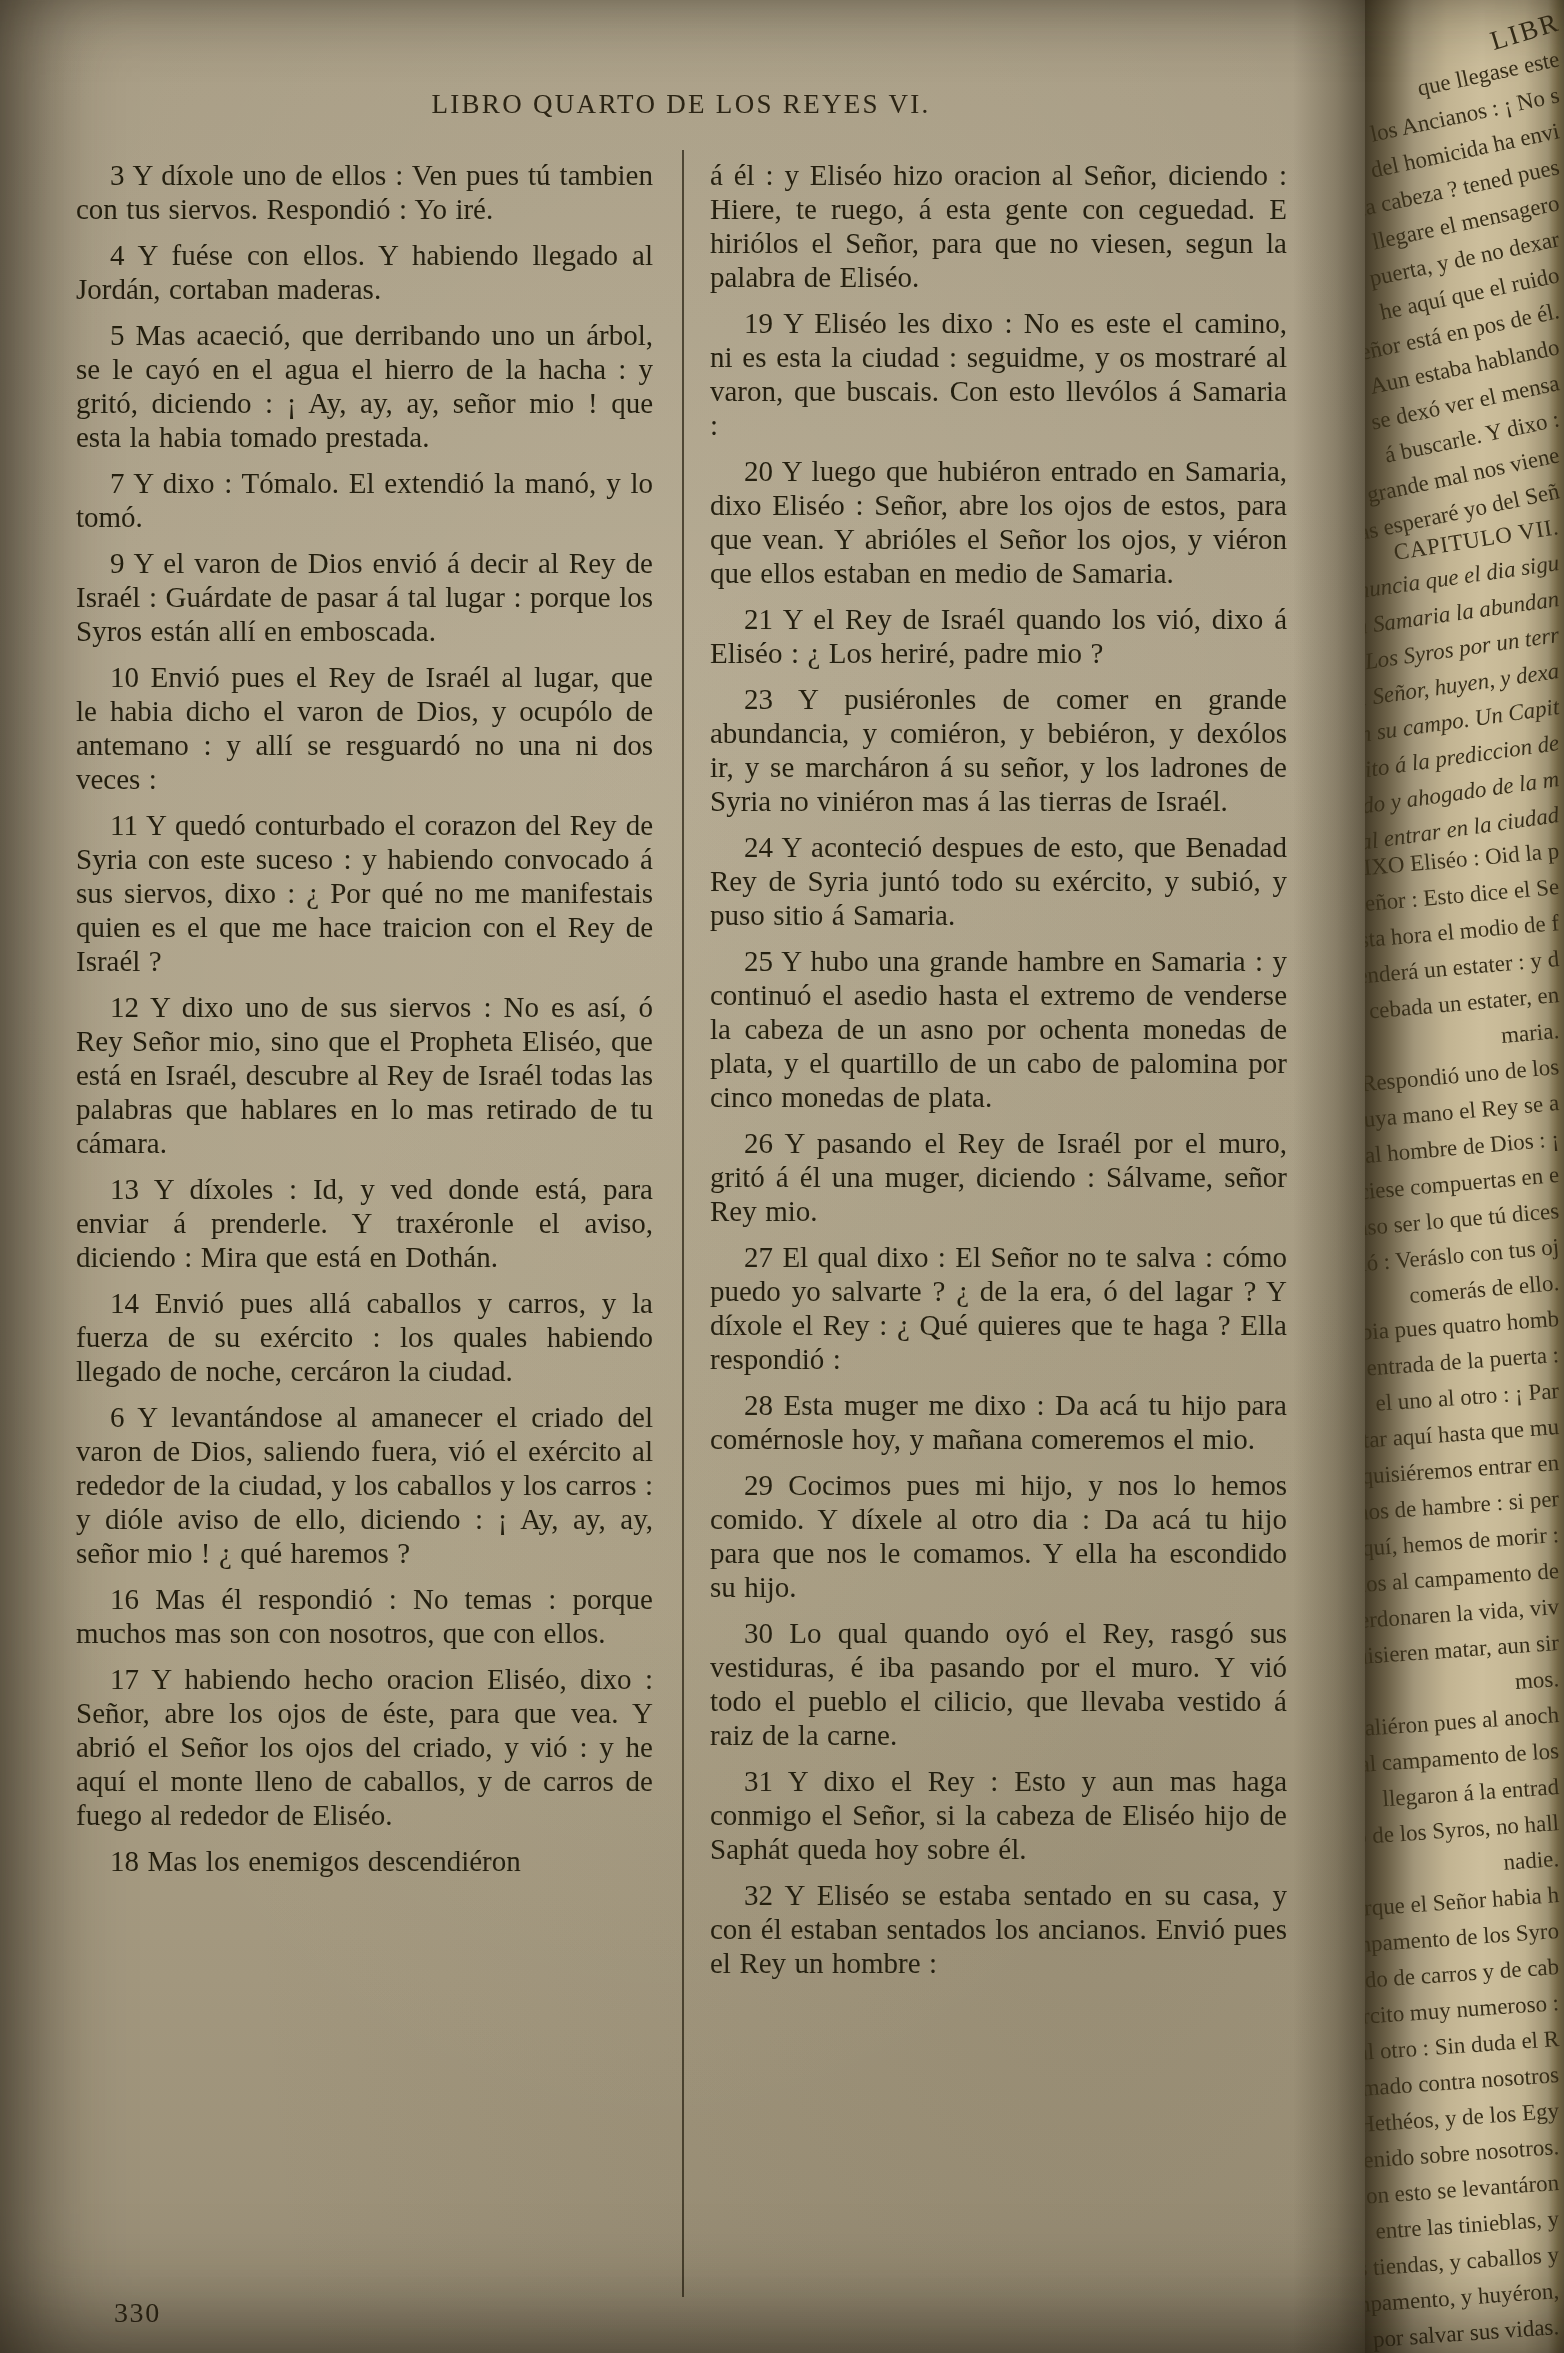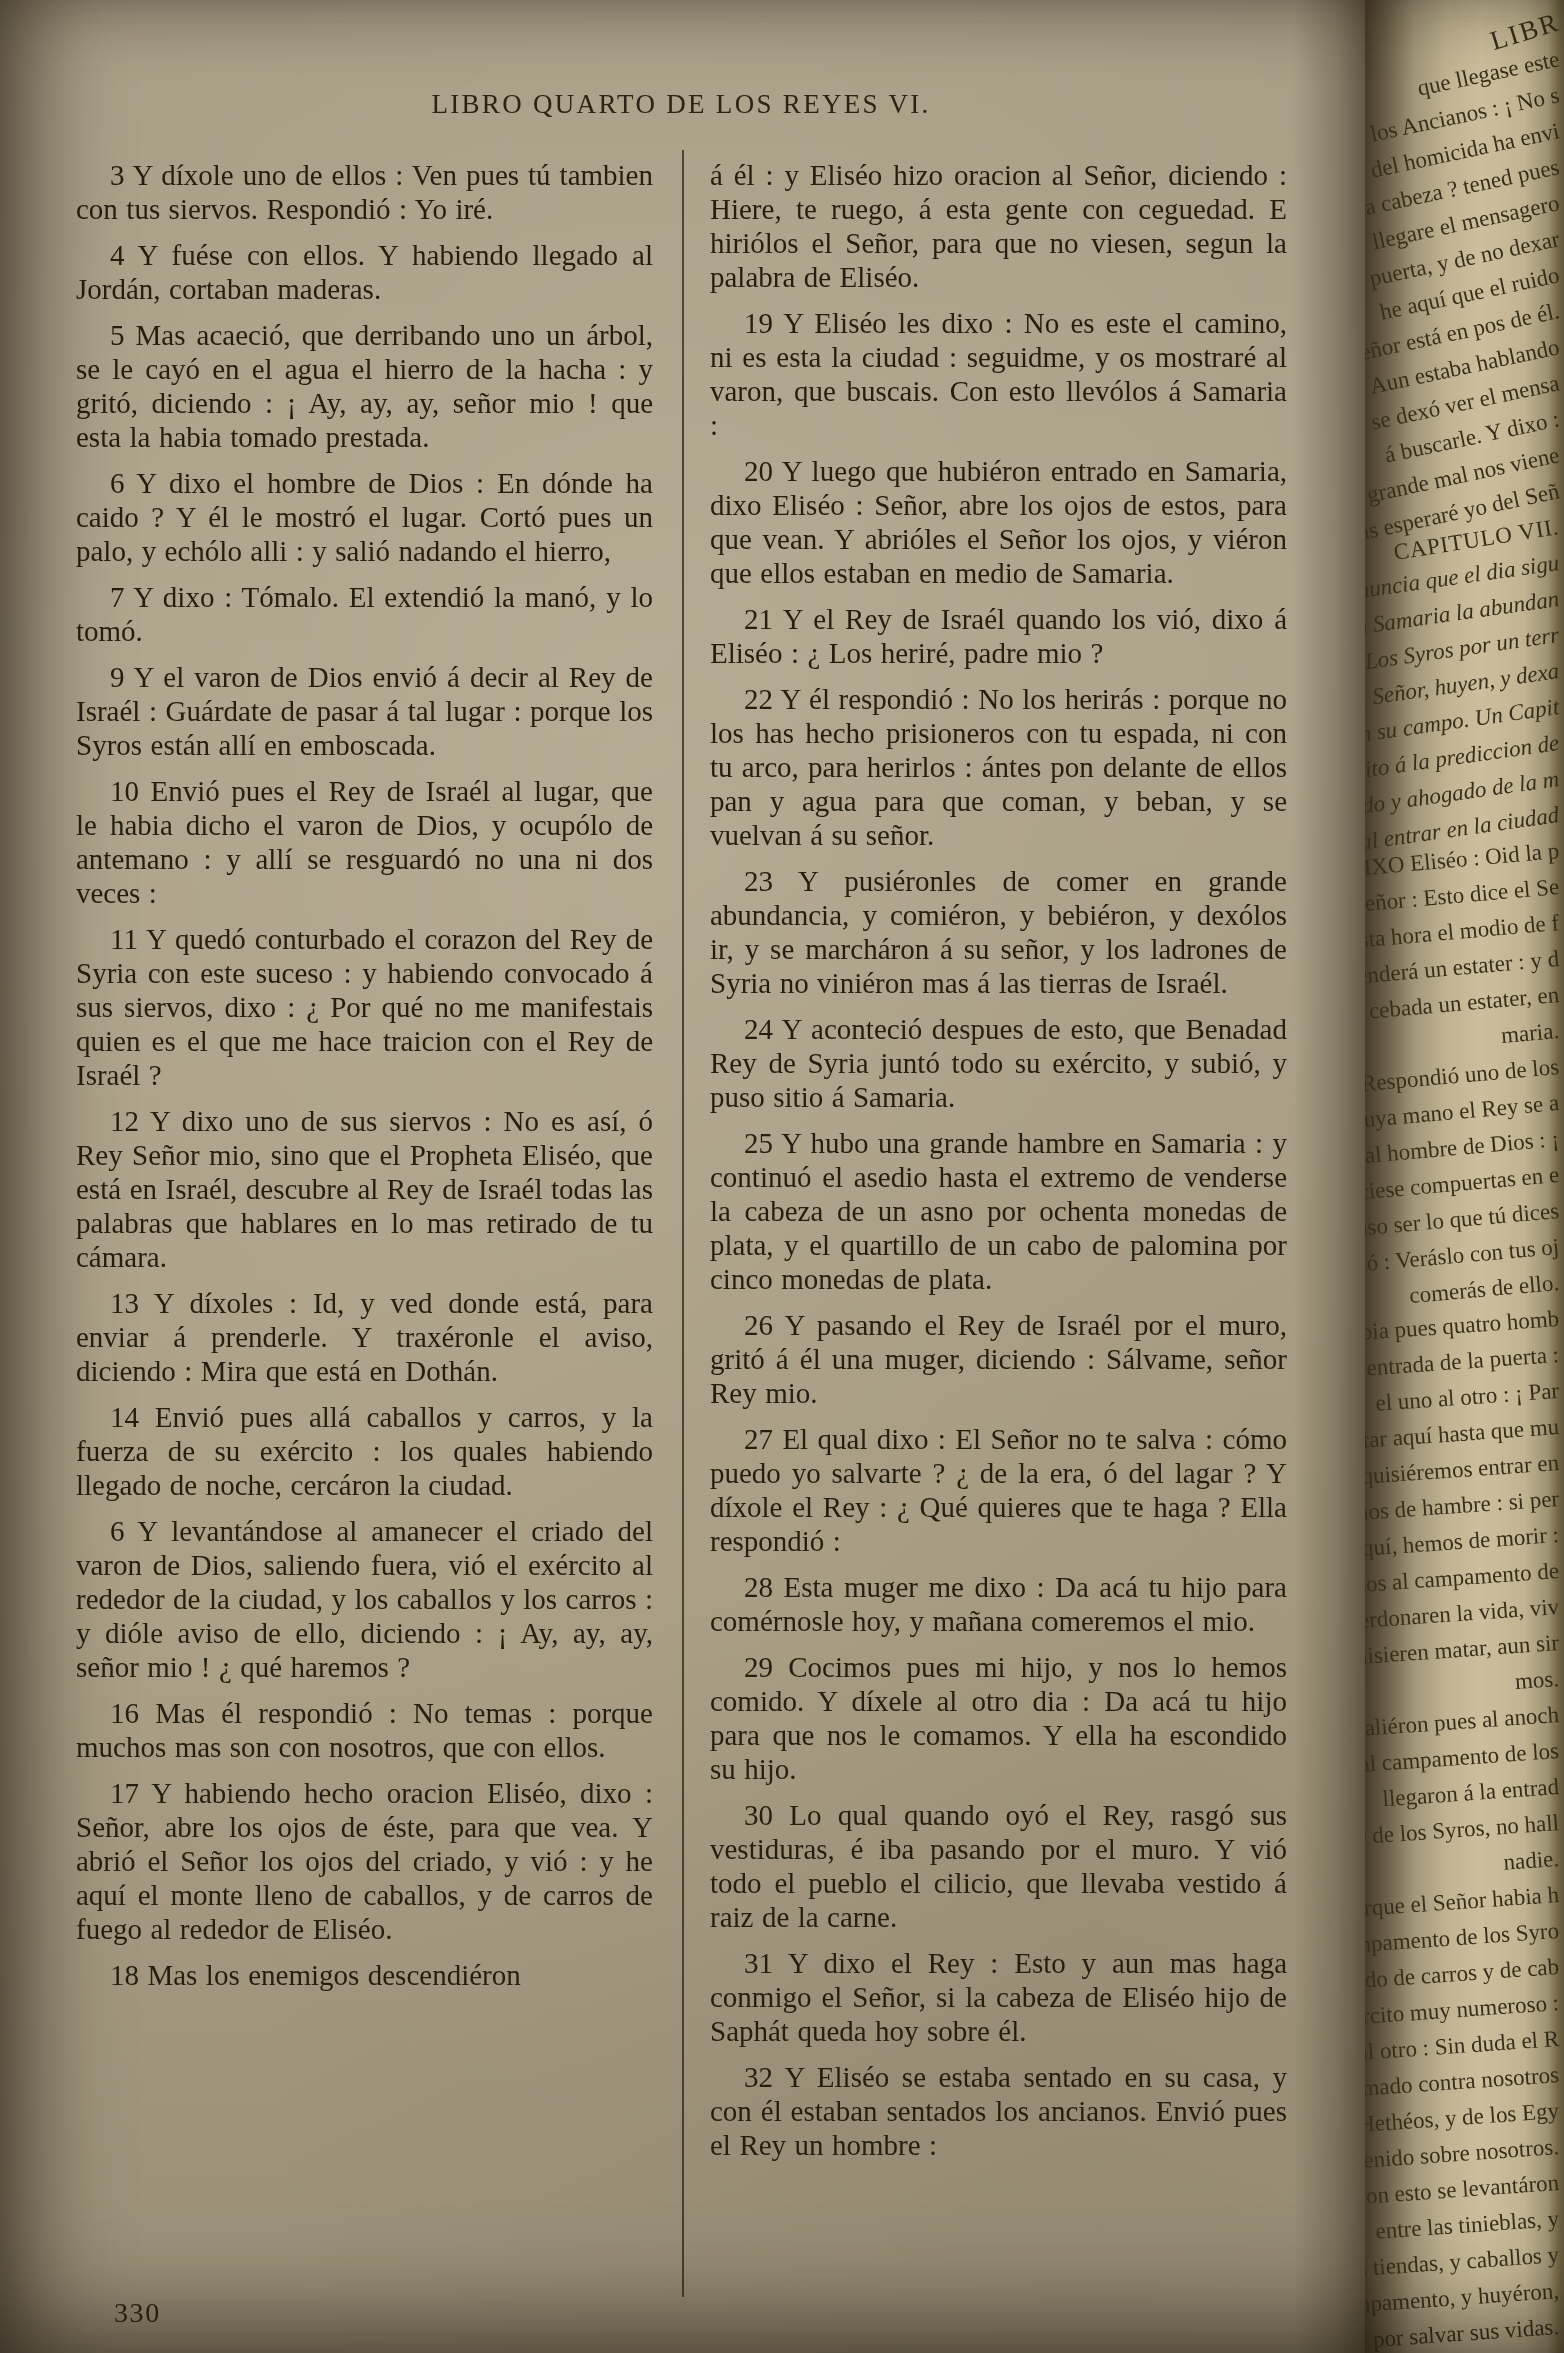--- a/index.html
+++ b/index.html
@@ -74,42 +74,40 @@
 <body>
 
 <div class="scan">
 
   <div class="page-header">LIBRO QUARTO DE LOS REYES VI.</div>
 
   <div class="col col-left">
       <p class="verse">3 Y díxole uno de ellos : Ven pues tú tambien con tus siervos. Respondió : Yo iré.</p>
       <p class="verse">4 Y fuése con ellos. Y habiendo llegado al Jordán, cortaban maderas.</p>
       <p class="verse">5 Mas acaeció, que derribando uno un árbol, se le cayó en el agua el hierro de la hacha : y gritó, diciendo : ¡ Ay, ay, ay, señor mio ! que esta la habia tomado prestada.</p>
-      <p class="verse">6 Y dixo el hombre de Dios : En dónde ha caido ? Y él le mostró el lugar. Cortó pues un palo, y echólo alli : y salió nadando el hierro,</p>
       <p class="verse">7 Y dixo : Tómalo. El extendió la manó, y lo tomó.</p>
       <p class="verse">9 Y el varon de Dios envió á decir al Rey de Israél : Guárdate de pasar á tal lugar : porque los Syros están allí en emboscada.</p>
       <p class="verse">10 Envió pues el Rey de Israél al lugar, que le habia dicho el varon de Dios, y ocupólo de antemano : y allí se resguardó no una ni dos veces :</p>
       <p class="verse">11 Y quedó conturbado el corazon del Rey de Syria con este suceso : y habiendo convocado á sus siervos, dixo : ¿ Por qué no me manifestais quien es el que me hace traicion con el Rey de Israél ?</p>
       <p class="verse">12 Y dixo uno de sus siervos : No es así, ó Rey Señor mio, sino que el Propheta Eliséo, que está en Israél, descubre al Rey de Israél todas las palabras que hablares en lo mas retirado de tu cámara.</p>
       <p class="verse">13 Y díxoles : Id, y ved donde está, para enviar á prenderle. Y traxéronle el aviso, diciendo : Mira que está en Dothán.</p>
       <p class="verse">14 Envió pues allá caballos y carros, y la fuerza de su exército : los quales habiendo llegado de noche, cercáron la ciudad.</p>
       <p class="verse">6 Y levantándose al amanecer el criado del varon de Dios, saliendo fuera, vió el exército al rededor de la ciudad, y los caballos y los carros : y dióle aviso de ello, diciendo : ¡ Ay, ay, ay, señor mio ! ¿ qué haremos ?</p>
       <p class="verse">16 Mas él respondió : No temas : porque muchos mas son con nosotros, que con ellos.</p>
       <p class="verse">17 Y habiendo hecho oracion Eliséo, dixo : Señor, abre los ojos de éste, para que vea. Y abrió el Señor los ojos del criado, y vió : y he aquí el monte lleno de caballos, y de carros de fuego al rededor de Eliséo.</p>
       <p class="verse">18 Mas los enemigos descendiéron</p>
     </div>
 
   <div class="divider"></div>
 
   <div class="col col-right">
       <p class="verse">á él : y Eliséo hizo oracion al Señor, diciendo : Hiere, te ruego, á esta gente con ceguedad. E hiriólos el Señor, para que no viesen, segun la palabra de Eliséo.</p>
       <p class="verse">19 Y Eliséo les dixo : No es este el camino, ni es esta la ciudad : seguidme, y os mostraré al varon, que buscais. Con esto llevólos á Samaria :</p>
       <p class="verse">20 Y luego que hubiéron entrado en Samaria, dixo Eliséo : Señor, abre los ojos de estos, para que vean. Y abrióles el Señor los ojos, y viéron que ellos estaban en medio de Samaria.</p>
       <p class="verse">21 Y el Rey de Israél quando los vió, dixo á Eliséo : ¿ Los heriré, padre mio ?</p>
-      <p class="verse">22 Y él respondió : No los herirás : porque no los has hecho prisioneros con tu espada, ni con tu arco, para herirlos : ántes pon delante de ellos pan y agua para que coman, y beban, y se vuelvan á su señor.</p>
       <p class="verse">23 Y pusiéronles de comer en grande abundancia, y comiéron, y bebiéron, y dexólos ir, y se marcháron á su señor, y los ladrones de Syria no viniéron mas á las tierras de Israél.</p>
       <p class="verse">24 Y aconteció despues de esto, que Benadad Rey de Syria juntó todo su exército, y subió, y puso sitio á Samaria.</p>
       <p class="verse">25 Y hubo una grande hambre en Samaria : y continuó el asedio hasta el extremo de venderse la cabeza de un asno por ochenta monedas de plata, y el quartillo de un cabo de palomina por cinco monedas de plata.</p>
       <p class="verse">26 Y pasando el Rey de Israél por el muro, gritó á él una muger, diciendo : Sálvame, señor Rey mio.</p>
       <p class="verse">27 El qual dixo : El Señor no te salva : cómo puedo yo salvarte ? ¿ de la era, ó del lagar ? Y díxole el Rey : ¿ Qué quieres que te haga ? Ella respondió :</p>
       <p class="verse">28 Esta muger me dixo : Da acá tu hijo para comérnosle hoy, y mañana comeremos el mio.</p>
       <p class="verse">29 Cocimos pues mi hijo, y nos lo hemos comido. Y díxele al otro dia : Da acá tu hijo para que nos le comamos. Y ella ha escondido su hijo.</p>
       <p class="verse">30 Lo qual quando oyó el Rey, rasgó sus vestiduras, é iba pasando por el muro. Y vió todo el pueblo el cilicio, que llevaba vestido á raiz de la carne.</p>
       <p class="verse">31 Y dixo el Rey : Esto y aun mas haga conmigo el Señor, si la cabeza de Eliséo hijo de Saphát queda hoy sobre él.</p>
       <p class="verse">32 Y Eliséo se estaba sentado en su casa, y con él estaban sentados los ancianos. Envió pues el Rey un hombre :</p>

